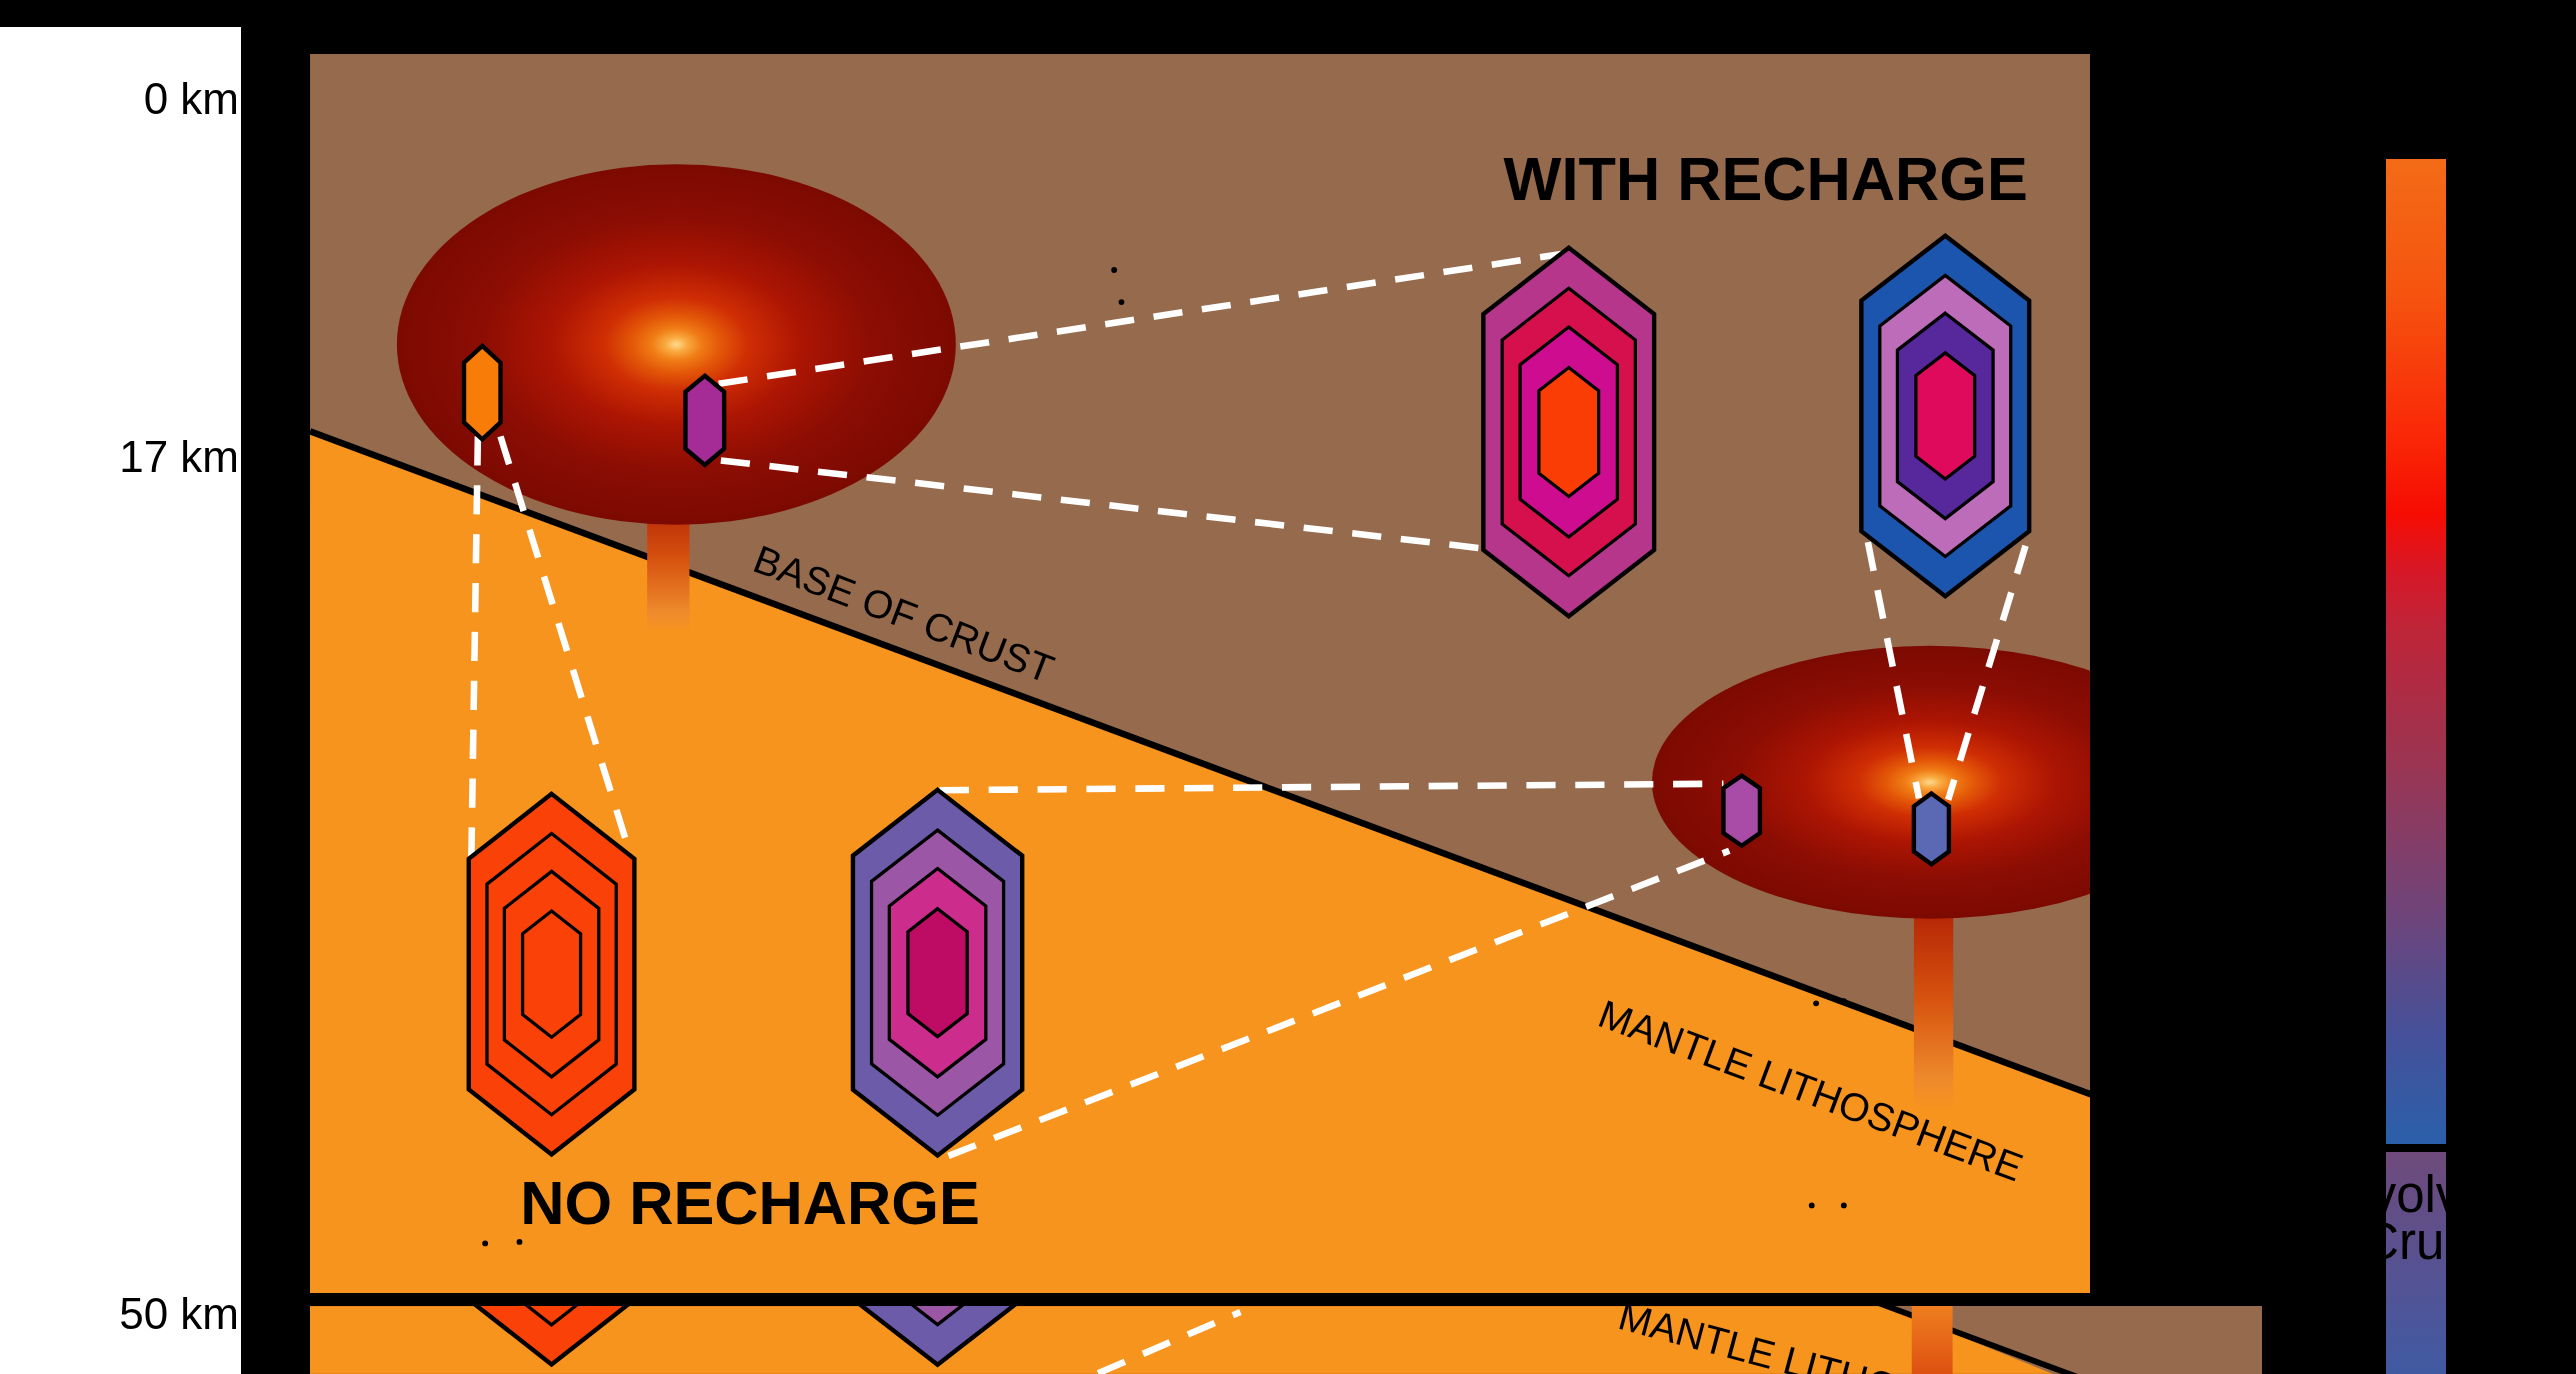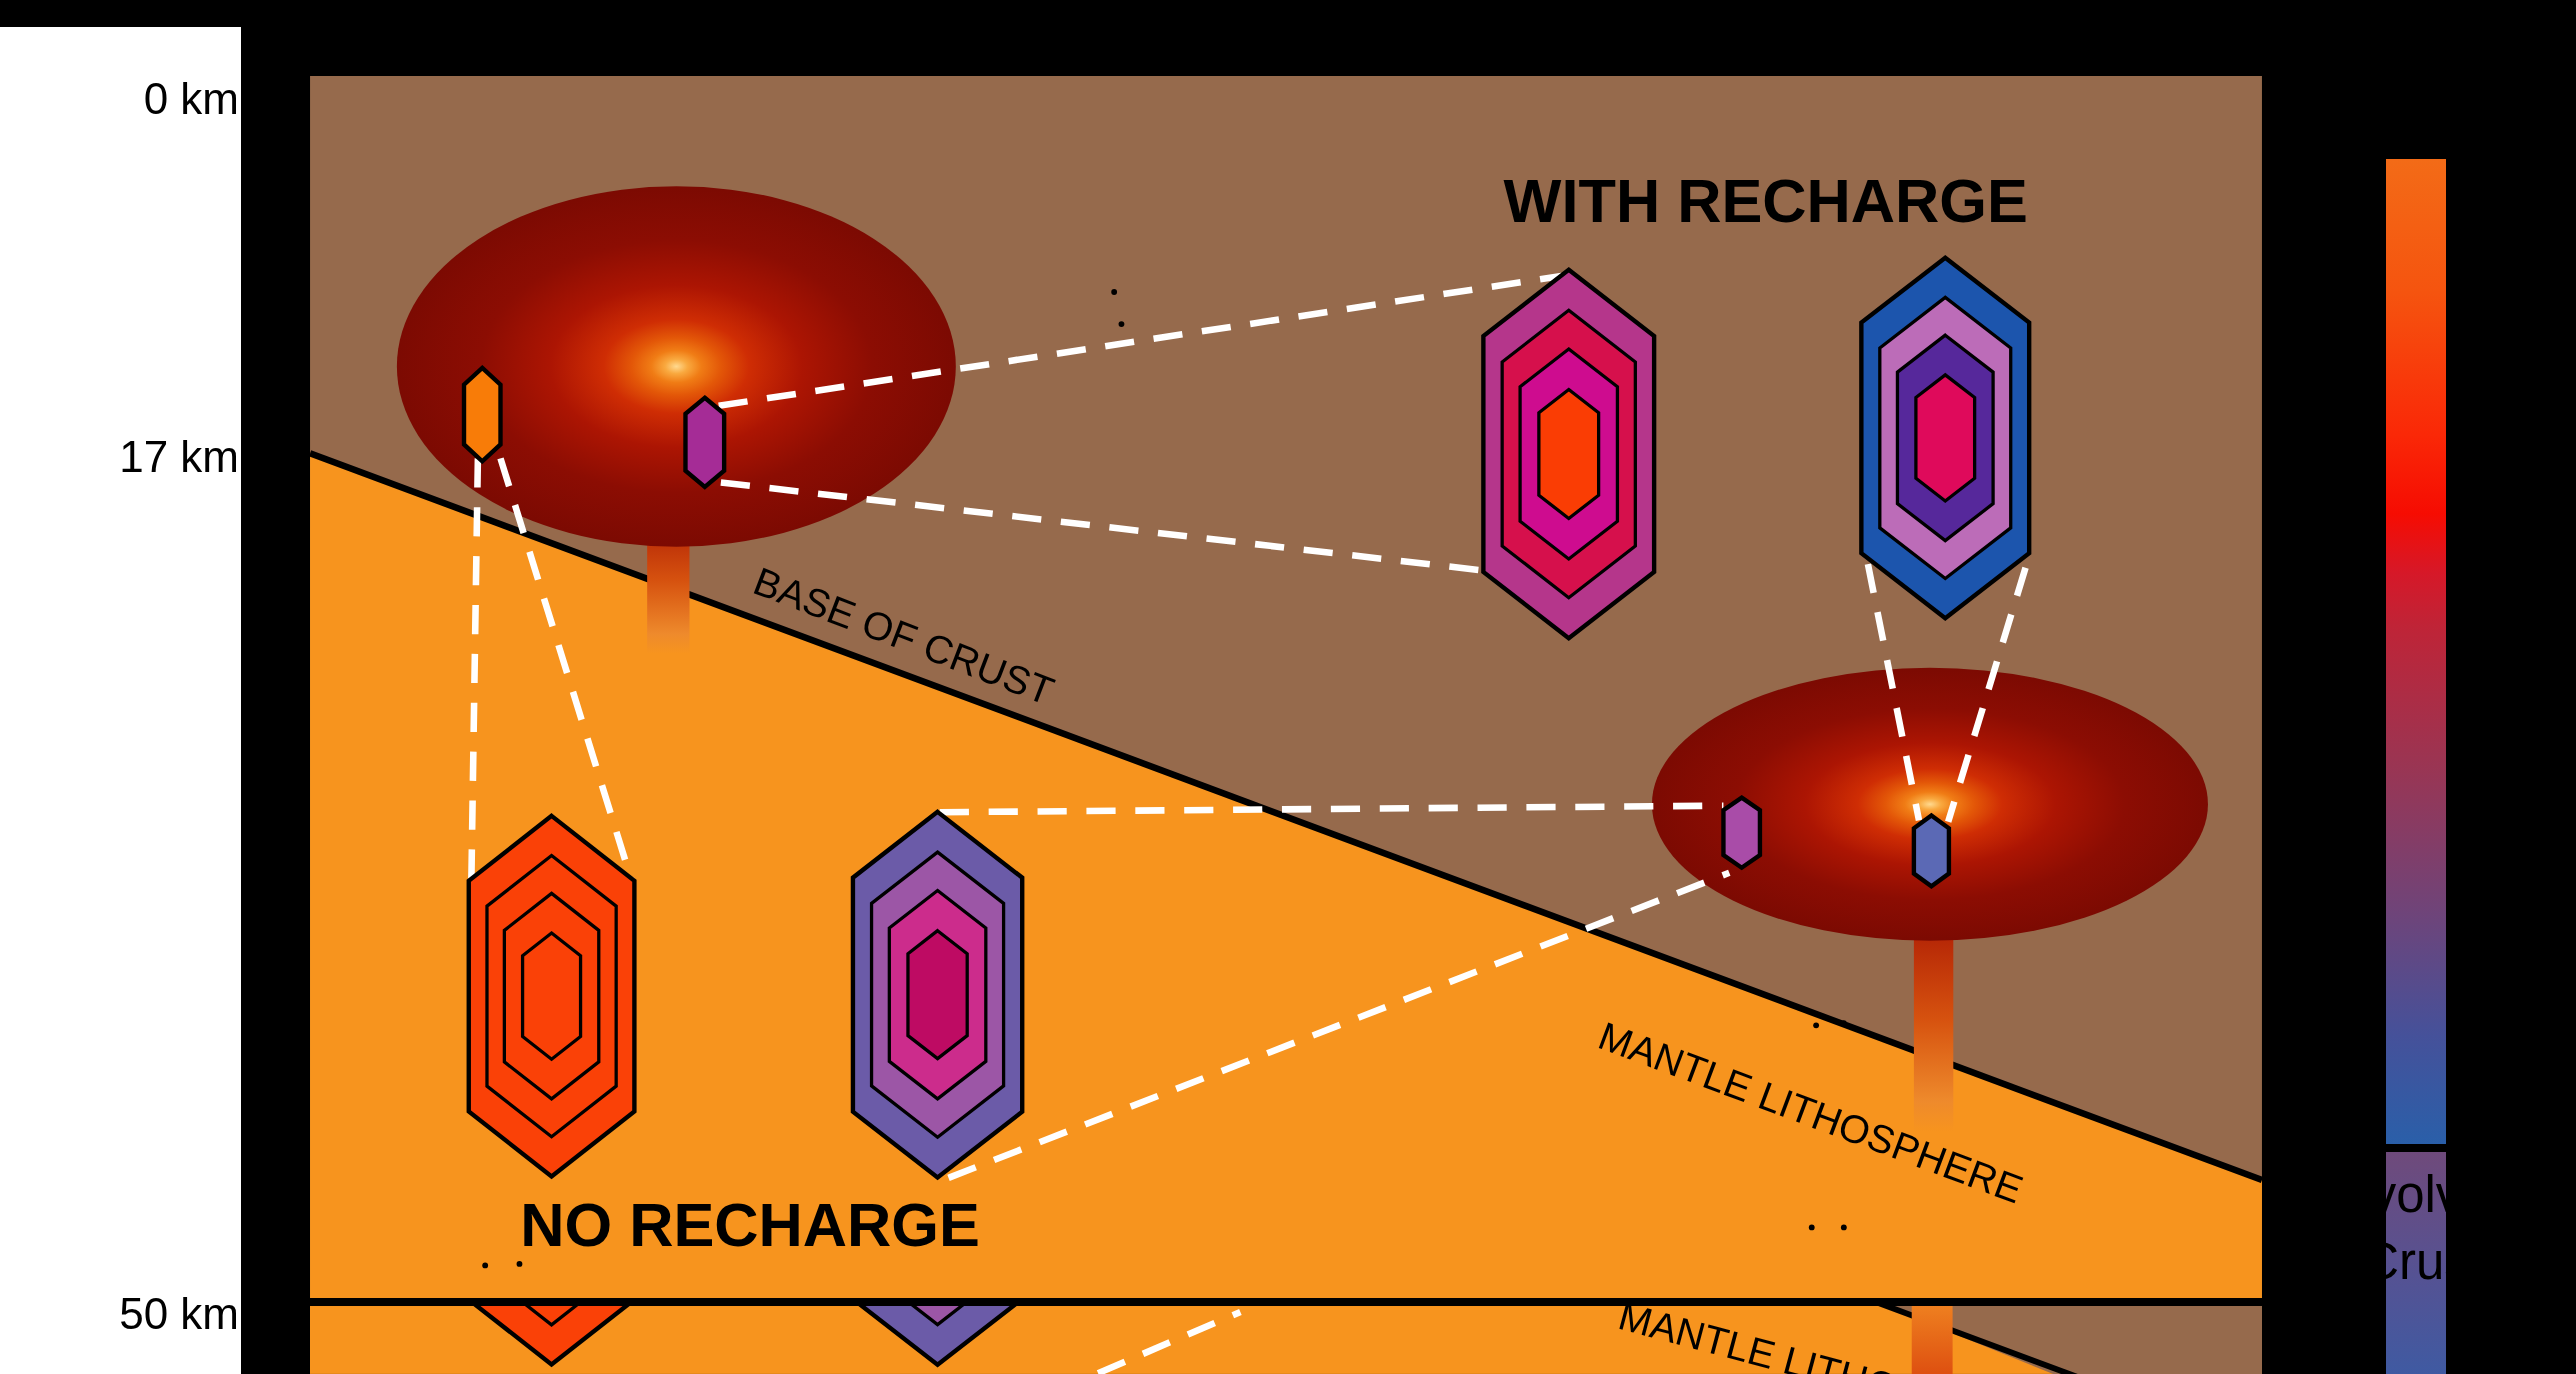--- a/index.html
+++ b/index.html
@@ -2,36 +2,36 @@
 <html style="font-size:11.7px"><head>
 <meta charset="utf-8">
 <style>
   html,body{margin:0;padding:0;background:#000;}
   .stage{position:relative;width:2576px;height:1374px;background:#000;overflow:hidden;
          font-family:"Liberation Sans",sans-serif;}
   .depth-strip{position:absolute;left:0;top:27px;width:241px;height:1347px;background:#fff;}
   .depth-label{position:absolute;right:0;width:241px;text-align:right;font-size:44px;
                line-height:53px;color:#000;padding-right:2px;white-space:nowrap;}
   .panel{position:absolute;overflow:hidden;}
-  #main-panel{left:310px;top:76px;width:1952px;height:1239px;}
+  #main-panel{left:310px;top:54px;width:1780px;height:1239px;}
   #bottom-strip{left:310px;top:1306px;width:1952px;height:68px;}
   .panel-divider{position:absolute;left:310px;top:1298px;width:1952px;height:8px;background:#000;}
   svg{display:block;}
   svg text{font-family:"Liberation Sans",sans-serif;}
   .big-title{font-weight:bold;font-size:84px;fill:#000;}
   .rot-label{font-size:54px;fill:#000;}
   #colorbar-main{position:absolute;left:2386px;top:159px;width:60px;height:985px;
     background:linear-gradient(180deg,#F36B17 0%,#F5540F 13.5%,#FA2807 28%,#F60C02 36%,
       #D61828 42%,#BF2437 47.5%,#9A3553 61.6%,#6F4479 76.4%,#45519A 89%,#2A5FA9 100%);}
   #colorbar-lower{position:absolute;left:2386px;top:1152px;width:60px;height:223px;
     background:linear-gradient(180deg,#6F4A7B 0%,#555293 55%,#3F5AA2 100%);overflow:visible;}
   .cbar-text{position:absolute;left:50%;transform:translateX(-50%);font-size:51px;
     color:#000;white-space:nowrap;}
   #cbar-line1{top:13px;}
-  #cbar-line2{top:80px;}
+  #cbar-line2{top:60px;}
 </style>
 </head>
 <body>
 
 <div class="stage">
 
   <div class="depth-strip">
     <div class="depth-label" style="top: 45px;">0 km</div>
     <div class="depth-label" style="top: 403px;">17 km</div>
     <div class="depth-label" style="top: 1220px; margin-top: 40px;">50 km</div>

